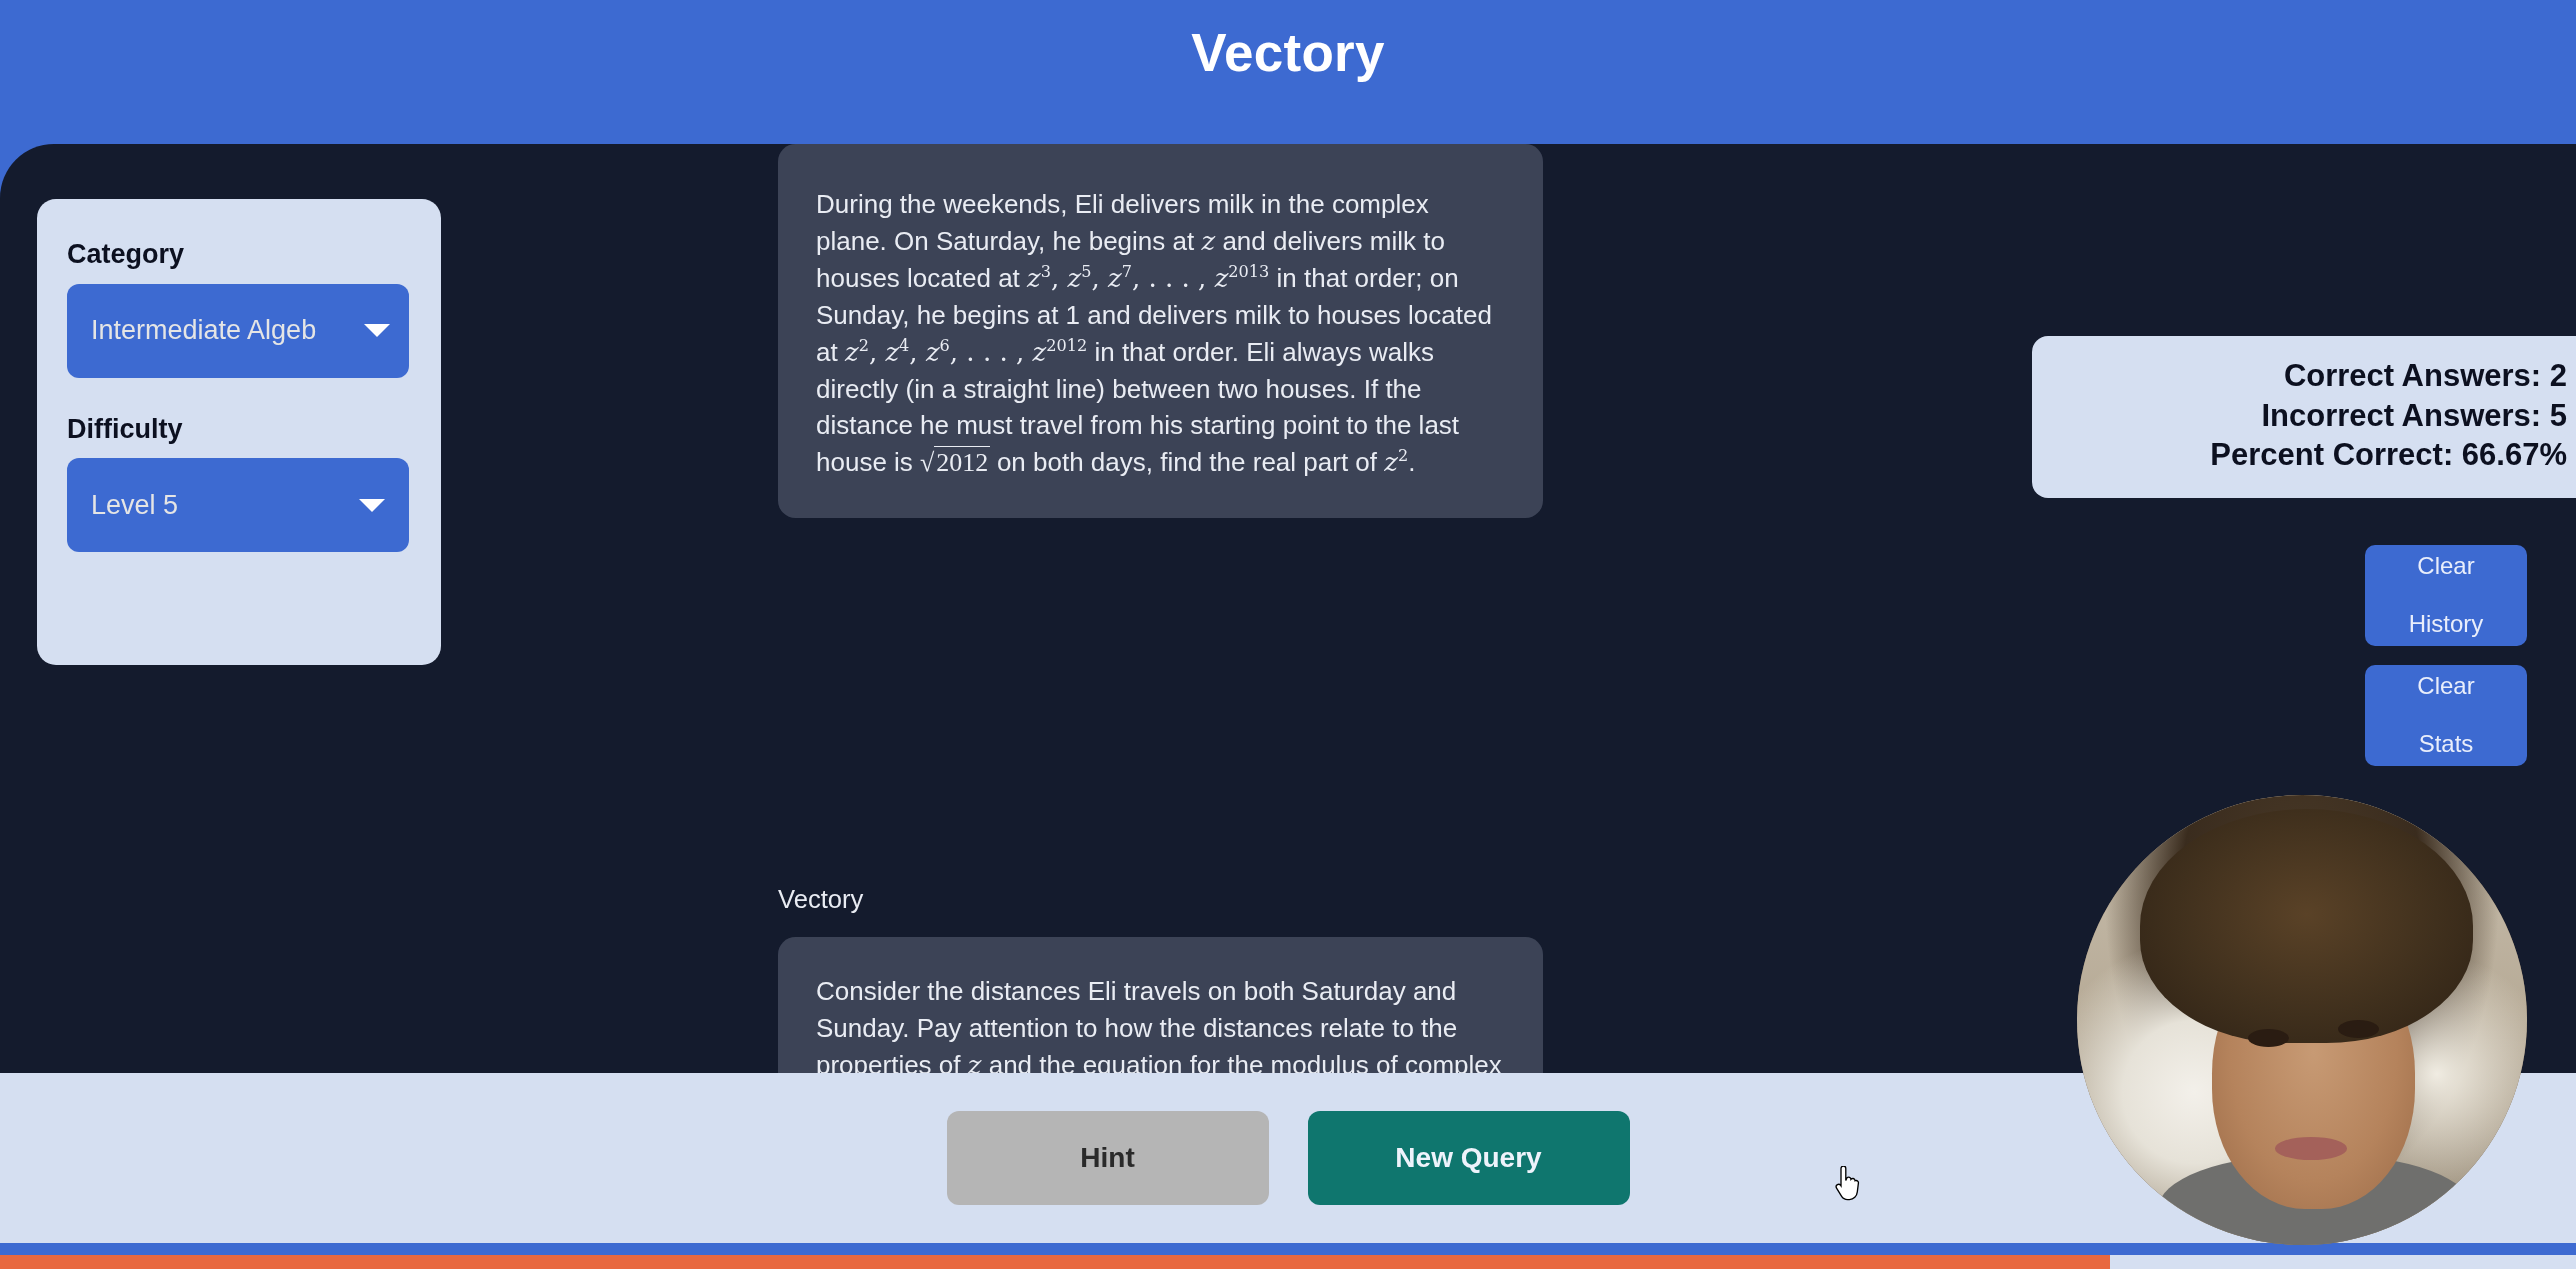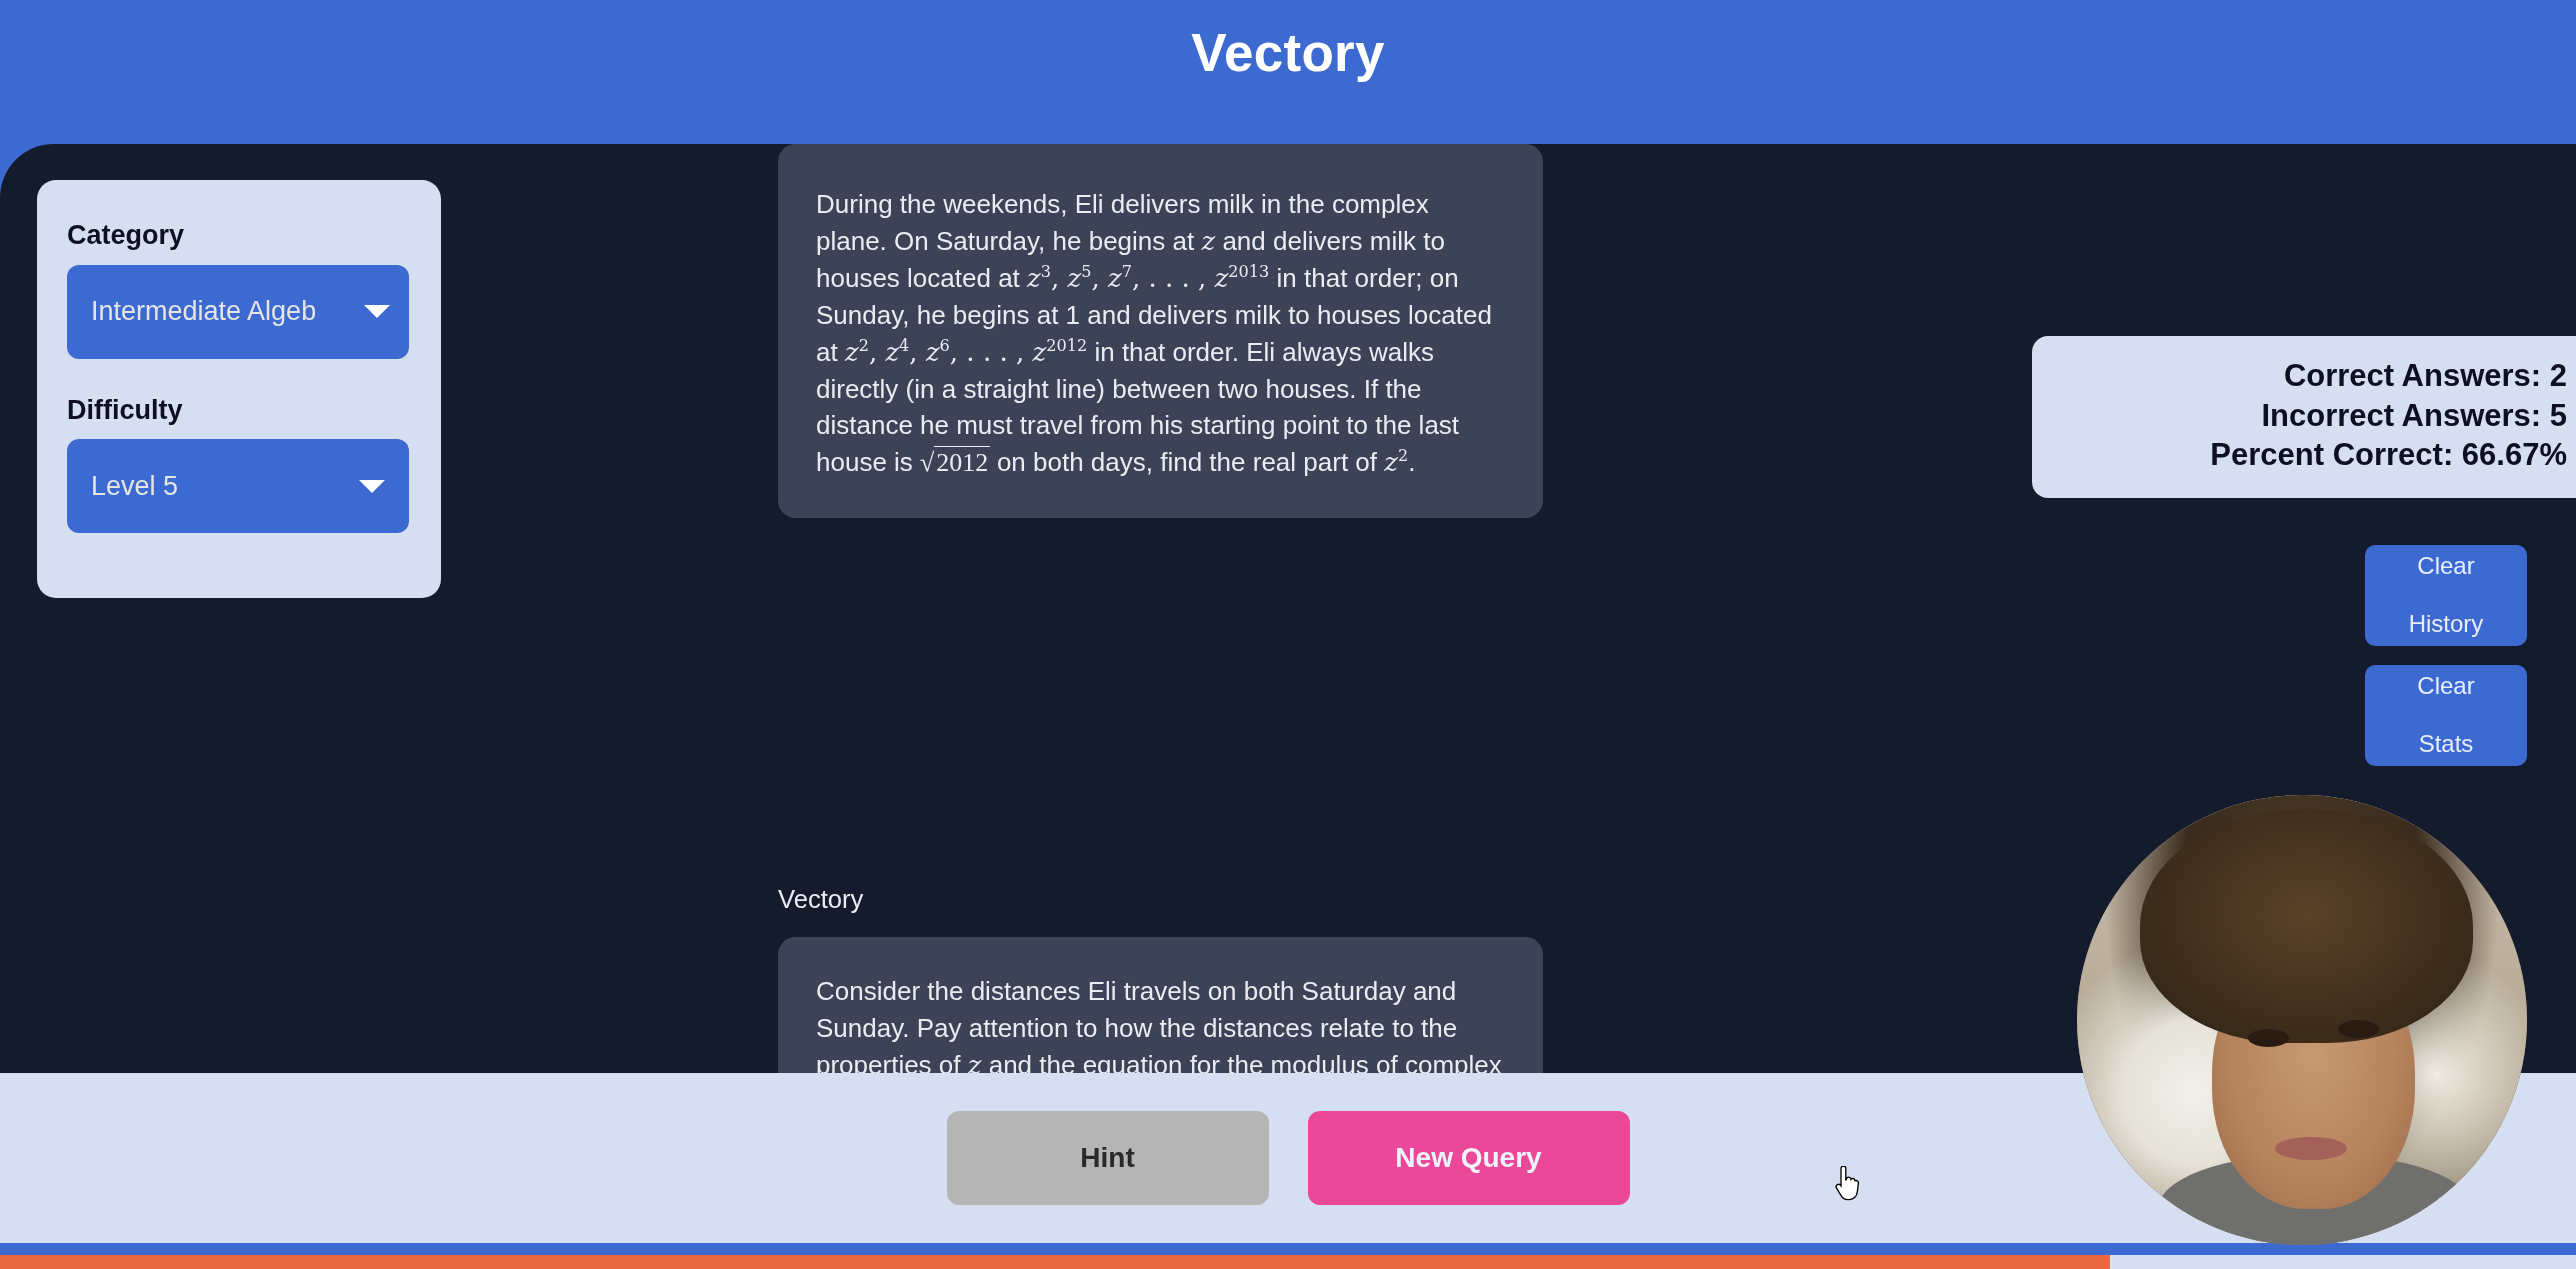--- a/index.html
+++ b/index.html
@@ -35,22 +35,22 @@
     width: 2576px; height: 929px;
     background: #141b2d;
     border-top-left-radius: 54px;
     border-top-right-radius: 0px;
     overflow: hidden;
   }
 
   
   #settings-card {
     position: absolute;
-    left: 37px; top: 36px;
-    width: 404px; height: 418px;
+    left: 37px; top: 55px;
+    width: 404px; height: 466px;
     background: #d5dff1;
     border-radius: 19px;
     padding: 40px 30px;
   }
   .field-label {
     color: #0c1020;
     font-size: 27px;
     font-weight: bold;
     margin-bottom: 13.5px;
   }
@@ -185,21 +185,21 @@
   }
   .action-btn {
     height: 94px;
     min-width: 322px;
     border: none;
     border-radius: 12px;
     font-family: "Liberation Sans", sans-serif;
     font-size: 28px;
     font-weight: bold;
     cursor: pointer;
-    background: #ec4899;
+    background: #0f766e;
     color: #eef3fb;
     position: relative;
   }
   .action-btn.disabled {
     background: #b5b5b5;
     color: #2a2a2a;
     cursor: default;
   }
 
   

